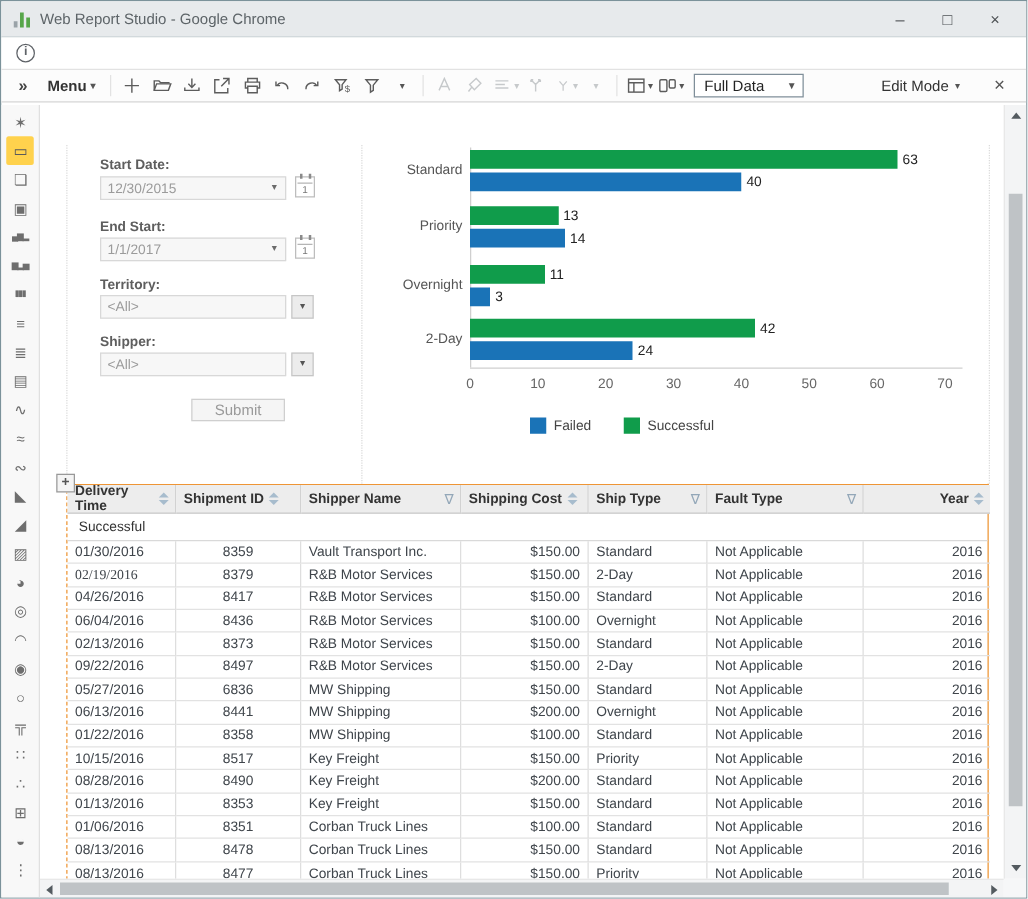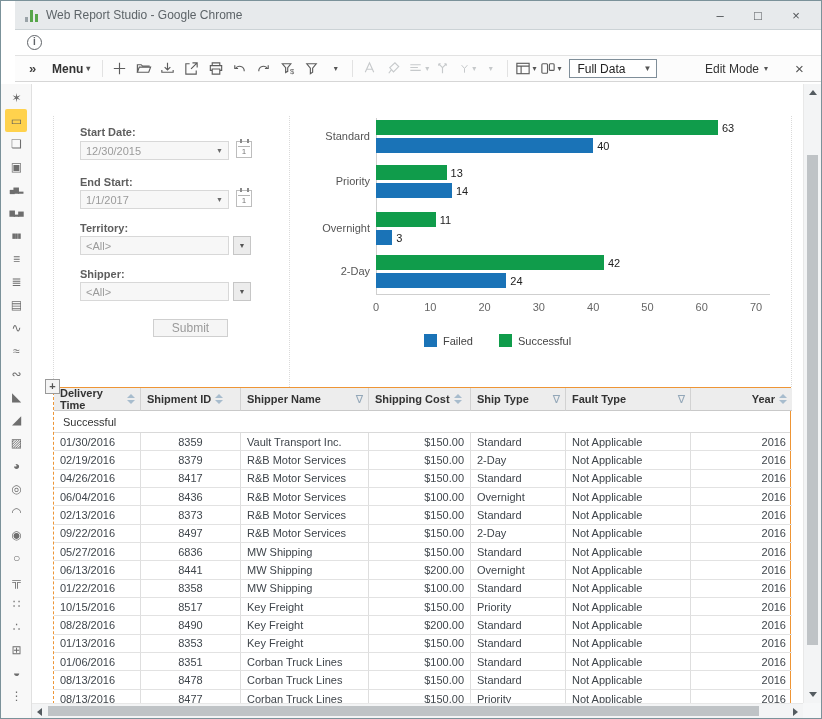--- a/index.html
+++ b/index.html
@@ -1,18 +1,18 @@
 <!DOCTYPE html>
 <html><head>
 <meta charset="utf-8">
 <style>
   html,body{margin:0;padding:0;background:#fff;}
   *{box-sizing:border-box;}
   .window{position:relative;width:822px;height:719px;border:1px solid #7b929a;background:#fff;
-          font-family:"Liberation Sans",sans-serif;overflow:hidden;padding-left:14px;}
+          font-family:"Liberation Sans",sans-serif;overflow:hidden;}
   
   .titlebar{height:29px;background:#e7eaec;border-bottom:1px solid #ccd3d6;display:flex;align-items:center;padding:0 10px;gap:8px;}
   .app-icon{display:flex;align-items:flex-end;gap:2px;height:14px;}
   .app-icon i{display:block;width:3px;background:#8aa05a;}
   .app-icon i.b1{height:5px;background:#9aa3a8;}
   .app-icon i.b2{height:12px;background:#57a64a;}
   .app-icon i.b3{height:8px;background:#57a64a;}
   .title-text{font-size:12px;color:#5d6468;flex:1;}
   .win-btn{width:30px;text-align:center;color:#4f5356;font-size:13px;cursor:default;}
   
@@ -451,21 +451,21 @@
             <div class="trow">
               <div class="td" style="justify-content: flex-start;">01/30/2016</div>
               <div class="td" style="justify-content: center;">8359</div>
               <div class="td" style="justify-content: flex-start;">Vault Transport Inc.</div>
               <div class="td" style="justify-content: flex-end;">$150.00</div>
               <div class="td" style="justify-content: flex-start;">Standard</div>
               <div class="td" style="justify-content: flex-start;">Not Applicable</div>
               <div class="td" style="justify-content: flex-end;">2016</div>
             </div>
             <div class="trow">
-              <div class="td" style="justify-content: flex-start;">02/19/2016</div>
+              <div class="td" style="justify-content: flex-start; font-family: Liberation Serif, serif;">02/19/2016</div>
               <div class="td" style="justify-content: center;">8379</div>
               <div class="td" style="justify-content: flex-start;">R&amp;B Motor Services</div>
               <div class="td" style="justify-content: flex-end;">$150.00</div>
               <div class="td" style="justify-content: flex-start;">2-Day</div>
               <div class="td" style="justify-content: flex-start;">Not Applicable</div>
               <div class="td" style="justify-content: flex-end;">2016</div>
             </div>
             <div class="trow">
               <div class="td" style="justify-content: flex-start;">04/26/2016</div>
               <div class="td" style="justify-content: center;">8417</div>

